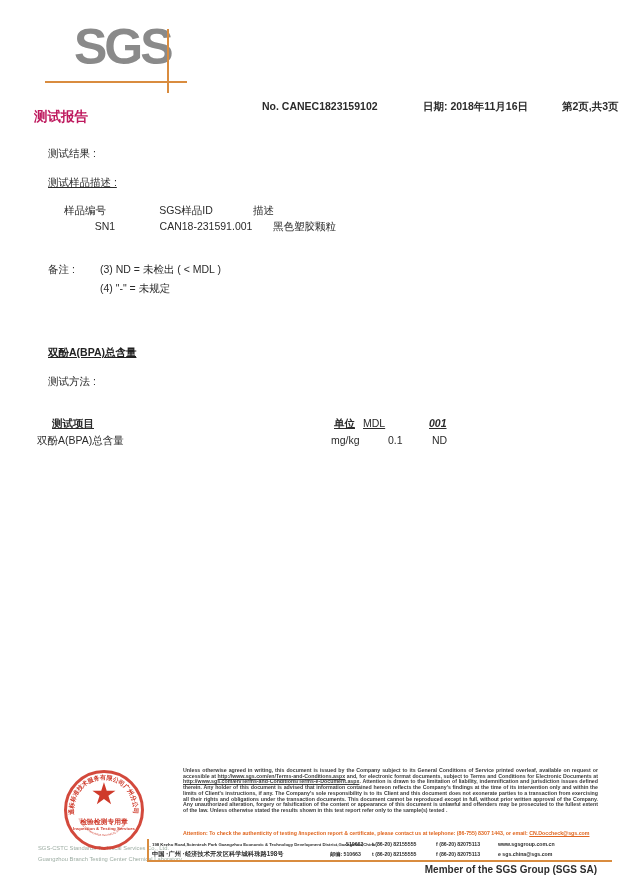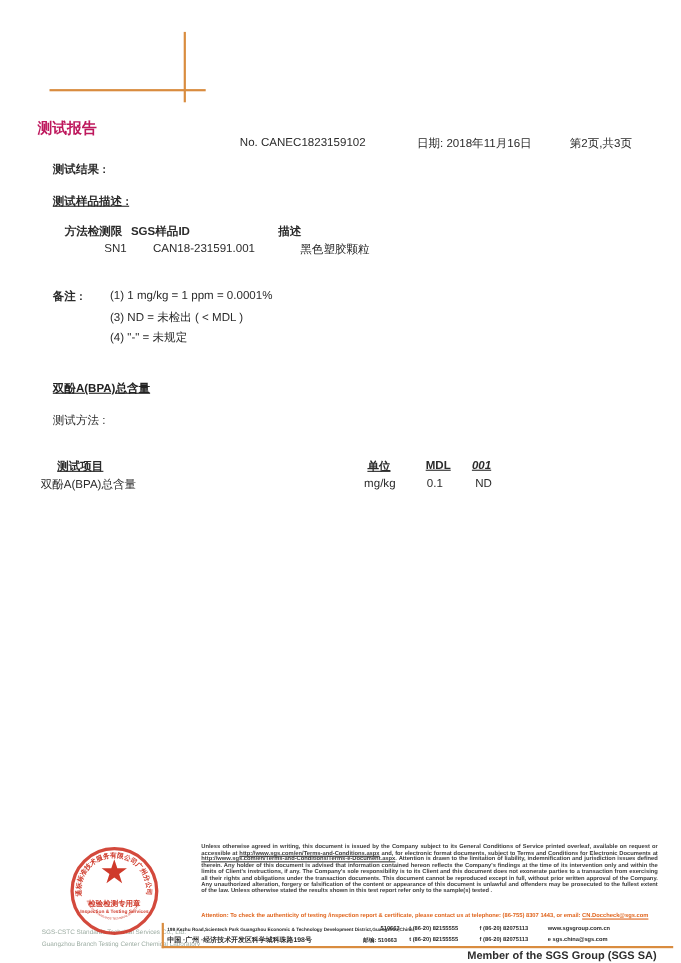--- a/index.html
+++ b/index.html
@@ -10,57 +10,57 @@
   }
   .abs { position:absolute; }
 
   
   .logo-text { left:74px; top:22px; font-size:50px; font-weight:bold; color:#8a8a8a;
                letter-spacing:-3px; line-height:1; }
   .logo-hline { left:45px; top:81px; width:142px; height:2px; background:#d98c3f; }
   .logo-vline { left:167px; top:29px; width:2px; height:64px; background:#d98c3f; }
 
   .doc-title { left:34px; top:108px; font-size:13.5px; font-weight:bold; color:#be185d; }
-  .hdr-item  { top:124px; font-size:10.5px; font-weight:normal; color:#2b2b2b; }
+  .hdr-item  { top:100px; font-size:10.5px; font-weight:bold; color:#2b2b2b;margin-left:44px; }
   .report-no { left:218px; }
   .date      { left:379px; }
   .pageinfo  { left:518px; }
 
   
-  .lbl { font-size:10.5px; font-weight:bold; color:#2b2b2b; }
+  .lbl { font-size:10.5px; font-weight:normal; color:#2b2b2b; }
   .txt { font-size:10.5px; color:#2b2b2b; }
   .und { text-decoration:underline; }
 
   .results-label   { left:48px; top:147px; }
   .sample-heading  { left:48px; top:176px; }
 
   .srow { left:0; width:619px; height:14px; }
   .srow .c1 { position:absolute; left:35px;  width:100px; text-align:center; }
-  .srow .c2 { position:absolute; left:119px; width:112px; text-align:left; }
+  .srow .c2 { position:absolute; left:130px; width:112px; text-align:center; }
   .srow .c3 { position:absolute; left:253px; }
   .sample-header { top:204px; }
   .sample-data   { top:220px;margin-left:20px; }
 
   .remark-label { left:48px; top:243px;margin-top:20px; }
   .remark-list  { left:100px; top:263px; font-size:10.5px; color:#2b2b2b; }
   .remark-list div { height:18.5px; }
 
   .bpa-heading { left:48px; top:346px; font-size:10.5px; font-weight:bold;
                  text-decoration:underline; color:#222; }
 
   .method-label { left:48px; top:375px; }
   .method-text  { left:100px; top:375px; width:474px; font-size:10.5px;
                   line-height:19px; color:#2b2b2b; }
 
   .rrow { left:0; width:619px; height:14px; }
   .rrow span { position:absolute; }
   .res-header { top:417px; }
   .res-header .h-item { left:52px;  font-weight:bold; text-decoration:underline; }
   .res-header .h-unit { left:334px; font-weight:bold; text-decoration:underline; }
-  .res-header .h-mdl  { left:387px; font-weight:bold; text-decoration:underline; }
+  .res-header .h-mdl  { left:363px; font-weight:normal; text-decoration:underline; }
   .res-header .h-001  { left:429px; font-weight:bold; font-style:italic; text-decoration:underline; }
   .res-data { top:434px; }
   .res-data .d-item { left:37px; }
   .res-data .d-unit { left:331px; }
   .res-data .d-mdl  { left:388px; }
   .res-data .d-val  { left:432px; }
 
   
   .company-lines { left:38px; top:843px; font-size:5.8px; line-height:10.5px;
                    color:#9dada3; white-space:nowrap; }
@@ -98,46 +98,46 @@
   .addr-email   { left:498px; top:851px; }
 
   .footer-hline { left:147px; top:860px; width:465px; height:1.5px; background:#d98c3f; }
   .member { right:22px; top:864px; font-size:10px; font-weight:bold; color:#2d2d2d; }
 </style>
 </head>
 <body>
 
 <div class="page">
 
+  <div class="abs logo-text">SGS</div>
   <div class="abs logo-hline"></div>
   <div class="abs logo-vline"></div>
 
   <div class="abs doc-title">测试报告</div>
   <div class="abs hdr-item report-no">No. CANEC1823159102</div>
   <div class="abs hdr-item date">日期: 2018年11月16日</div>
   <div class="abs hdr-item pageinfo">第2页,共3页</div>
 
   <div class="abs lbl results-label">测试结果 :</div>
 
   <div class="abs lbl und sample-heading">测试样品描述 :</div>
 
   <div class="abs srow sample-header">
-    <span class="c1 lbl">方法检测限</span>
+    <span class="c1 lbl">样品编号</span>
     <span class="c2 lbl">SGS样品ID</span>
     <span class="c3 lbl">描述</span>
   </div>
   <div class="abs srow sample-data">
     <span class="c1 txt">SN1</span>
     <span class="c2 txt">CAN18-231591.001</span>
     <span class="c3 txt">黑色塑胶颗粒</span>
   </div>
 
   <div class="abs lbl remark-label">备注 :</div>
   <div class="abs remark-list">
-    <div>(1) 1 mg/kg = 1 ppm = 0.0001%</div>
     <div>(3) ND = 未检出 ( &lt; MDL )</div>
     <div>(4) "-" = 未规定</div>
   </div>
 
   <div class="abs bpa-heading">双酚A(BPA)总含量</div>
 
   <div class="abs lbl method-label" style="font-weight:normal;text-align:center;">测试方法 :</div>
 
   <div class="abs rrow res-header">
     <span class="h-item txt">测试项目</span>

